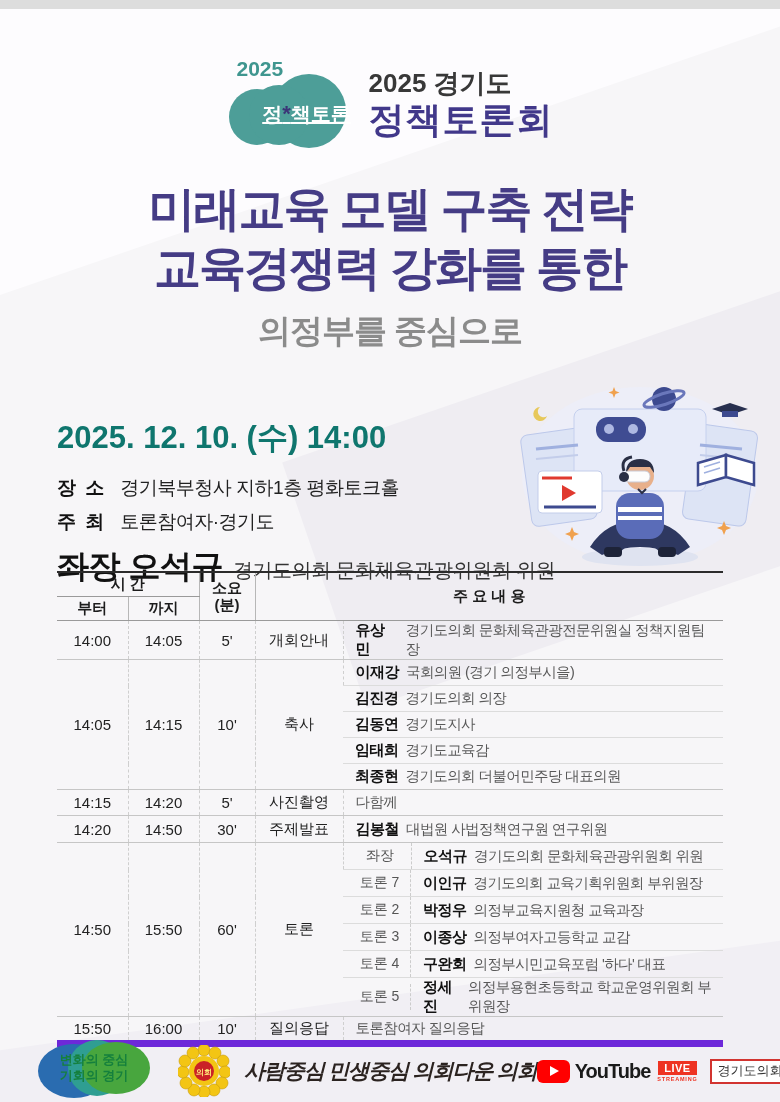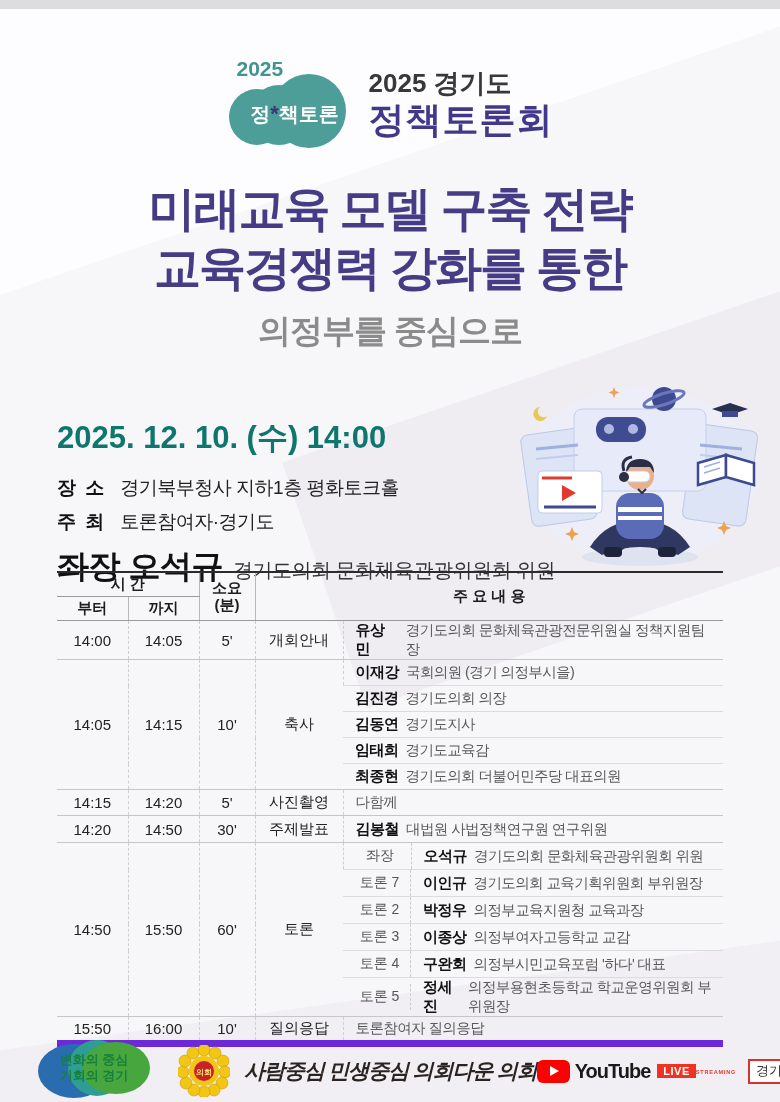--- a/index.html
+++ b/index.html
@@ -13,21 +13,21 @@
   .deco-a { top:-190px; left:-260px; width:820px; height:380px; background:#eae8ee; transform:rotate(-19deg); }
   .deco-b { top:-150px; left:-180px; width:1100px; height:300px; background:#fdfcfe; transform:rotate(-19deg); }
   .deco-c { top:300px; right:-420px; width:900px; height:260px; background:#efedf2; transform:rotate(-19deg); }
   .deco-d { top:980px; left:-100px; width:1100px; height:400px; background:#f1eff4; transform:rotate(-8deg); }
 
   
   .logo-row { position:absolute; top:50px; left:0; right:0; display:flex; justify-content:center; align-items:center; gap:16px; }
   .logo-badge { position:relative; width:126px; height:92px; }
   .logo-year { position:absolute; top:-2px; left:10px; color:#3f968f; font-weight:bold; font-size:21px; letter-spacing:0; }
   .logo-blob  { position:absolute; top:14px; left:0; }
-  .logo-badge-text { position:absolute; top:42px; left:12px; width:112px; text-align:center; color:#fff; font-weight:bold; font-size:20px; letter-spacing:0; }
+  .logo-badge-text { position:absolute; top:42px; left:24px; width:112px; text-align:center; color:#fff; font-weight:bold; font-size:20px; letter-spacing:0;text-decoration:underline; }
   .logo-badge-text .star { color:#3b3577; font-size:22px; }
   .logo-titles { display:flex; flex-direction:column; line-height:1.15; }
   .logo-line1 { color:#383838; font-weight:bold; font-size:26px; }
   .logo-line2 { color:#41388a; font-weight:bold; font-size:36px; letter-spacing:1px; }
 
   
   .title-block { position:absolute; top:170px; left:0; width:100%; text-align:center; }
   .main-title { color:#453c85; font-weight:800; font-size:47px; line-height:1.26; letter-spacing:-2px; }
   .sub-title { margin-top:12px; color:#8b8b8b; font-weight:bold; font-size:33px; letter-spacing:-1px; }
 
@@ -74,21 +74,21 @@
   .gg-b2 { position:absolute; right:0; top:2px; width:68px; height:52px; background:#48a63e; border-radius:50%; }
   .gg-b3 { position:absolute; left:30px; top:0; width:58px; height:56px; background:#2f9e92; border-radius:50%; }
   .gg-text { position:absolute; left:0; top:12px; width:100%; text-align:center; color:#15803d; font-weight:bold; font-size:13px; line-height:1.25; z-index:2; }
   .council { display:flex; align-items:center; margin-left:28px; flex:0 0 auto; }
   .rosette { position:relative; width:52px; height:52px; }
   .slogan { margin-left:14px; font-family:"Liberation Serif", serif; font-style:italic; font-weight:bold; color:#2b2320; font-size:21px; letter-spacing:-1px; white-space:nowrap; }
   .yt-group { margin-left:auto; display:flex; align-items:center; }
   .yt-icon { width:33px; height:23px; background:#f00; border-radius:6px; position:relative; }
   .yt-icon::after { content:""; position:absolute; left:13px; top:6.5px; border-left:9px solid #fff; border-top:5px solid transparent; border-bottom:5px solid transparent; }
   .yt-word { margin-left:5px; font-weight:800; font-size:20px; color:#1a1a1a; letter-spacing:-1px; }
-  .live-badge { margin-left:7px; display:flex; flex-direction:row; align-items:center; }
+  .live-badge { margin-left:7px; display:flex; flex-direction:column; align-items:center; }
   .live-top { background:#e32; color:#fff; font-weight:800; font-size:11px; padding:1px 6px; letter-spacing:0.5px; }
   .live-bottom { color:#e32; font-weight:bold; font-size:5.5px; letter-spacing:0.8px; margin-top:1px; }
   .search-box { margin-left:12px; width:88px; height:25px; background:#fff; border:2px solid #d23430; display:flex; align-items:center; padding-left:6px; font-size:13px; color:#333; }
 </style>
 </head>
 <body>
 
 <div class="page">
   <div class="deco deco-a"></div>
   <div class="deco deco-b"></div>

